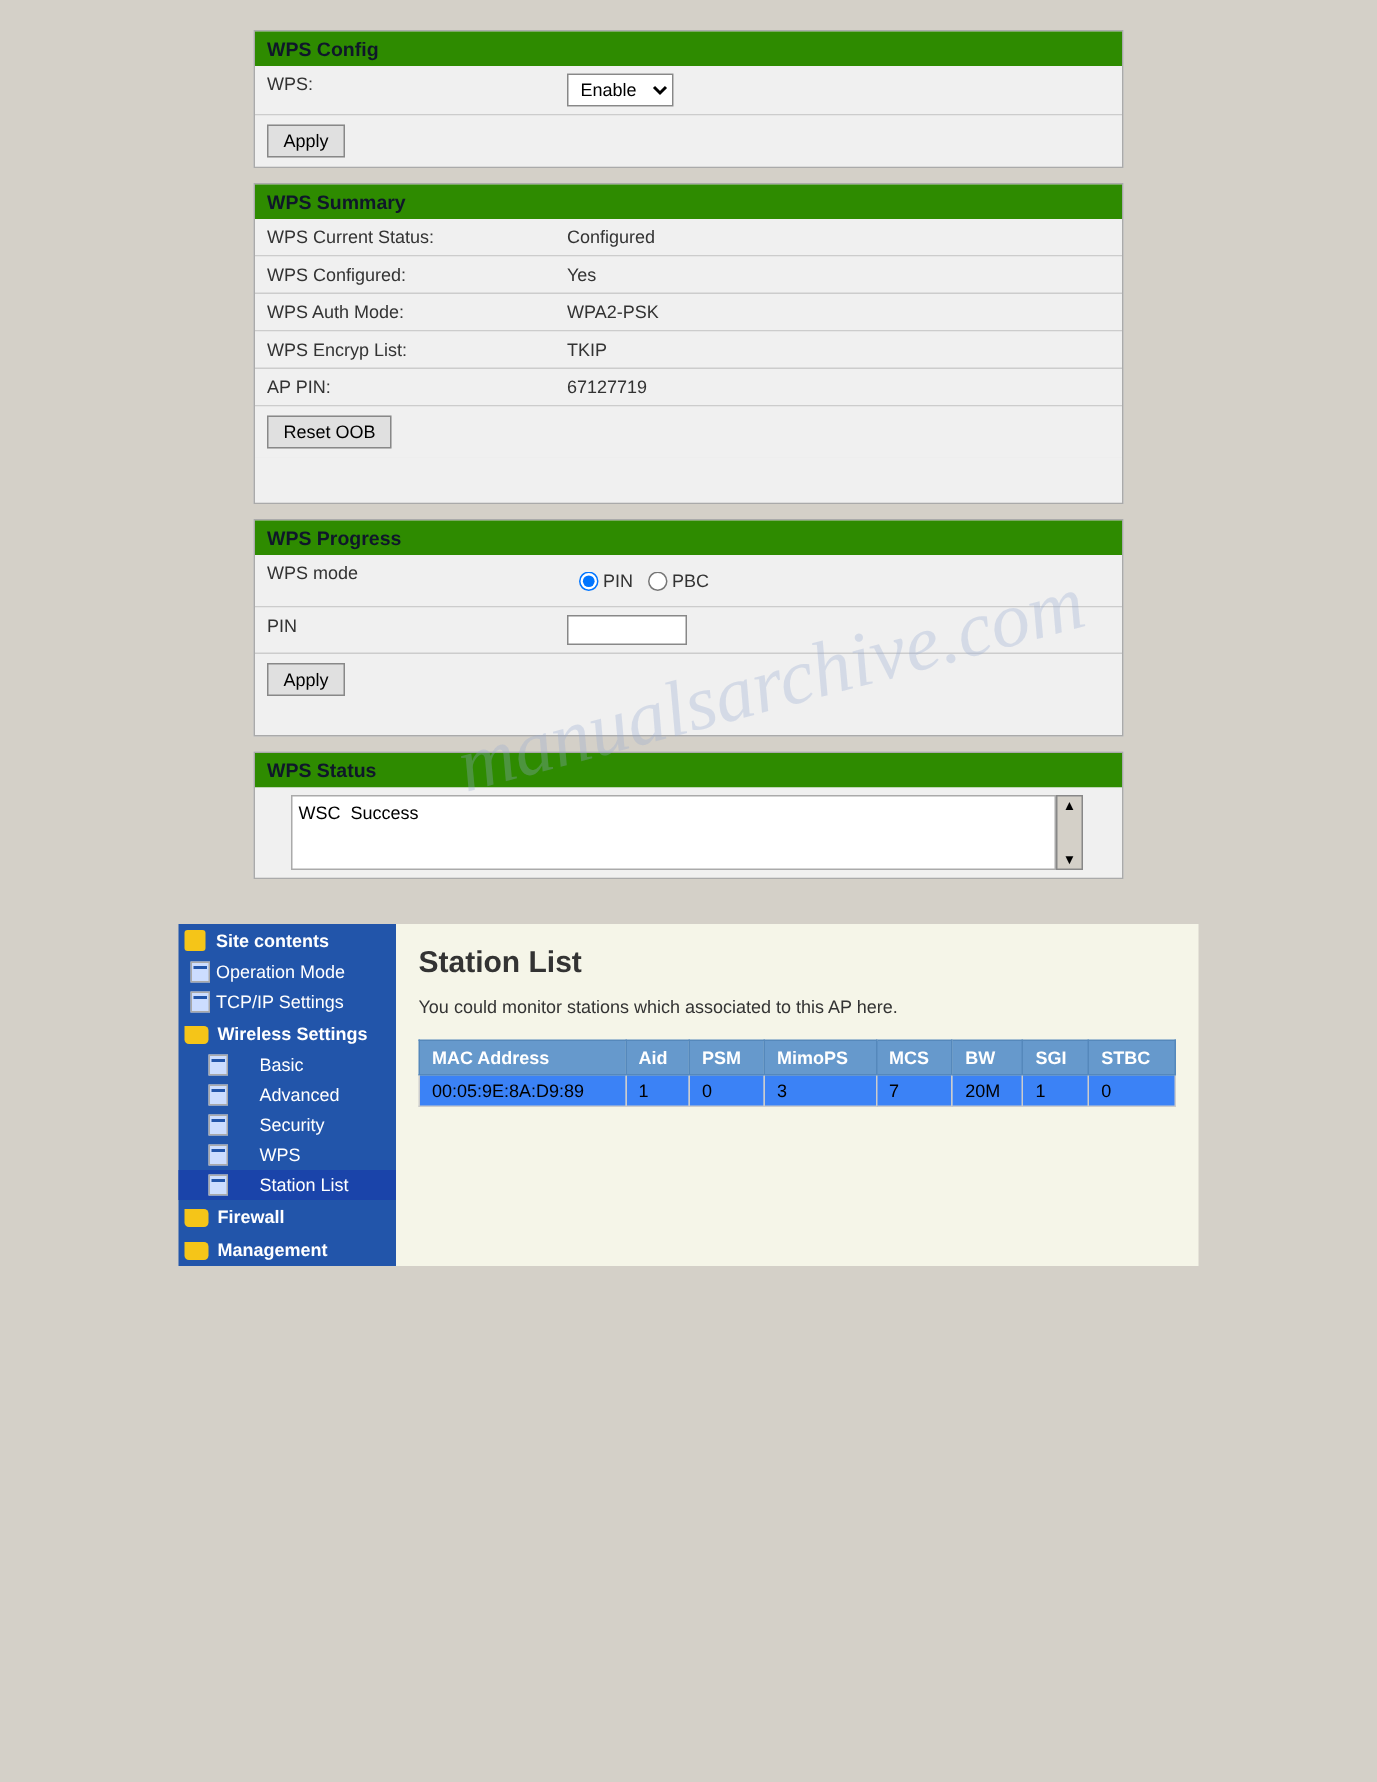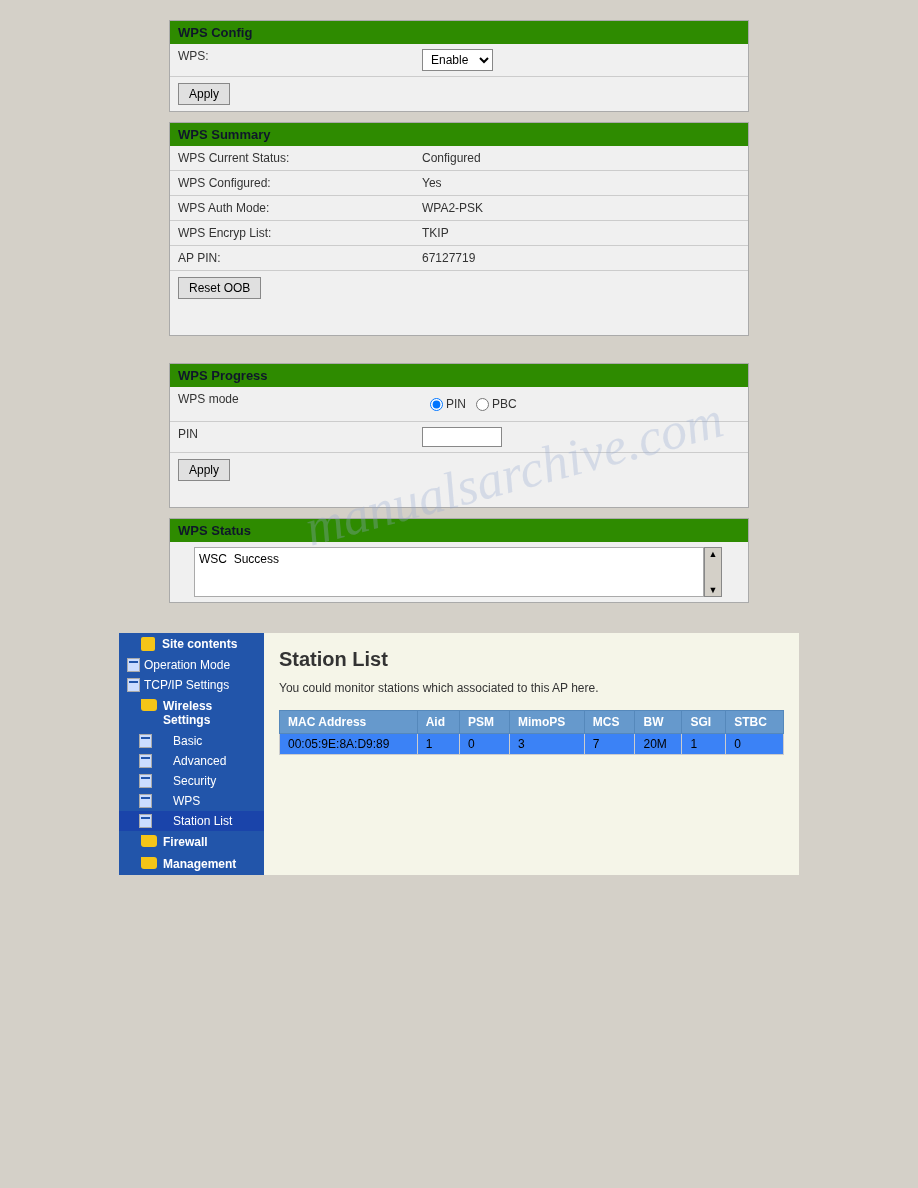--- a/index.html
+++ b/index.html
@@ -30,21 +30,20 @@
       color: #0f172a;
       font-weight: bold;
       padding: 4px 8px;
       font-size: 13px;
     }
 
     .form-row {
       display: flex;
       border-bottom: 1px solid #ccc;
       background: #f0f0f0;
-      gap: 44px;
     }
 
     .form-row:last-child {
       border-bottom: none;
     }
 
     .form-label {
       width: 200px;
       padding: 5px 8px;
       color: #333;
@@ -128,27 +127,26 @@
       display: flex;
       align-items: center;
       gap: 4px;
       padding: 3px 8px;
       cursor: pointer;
       color: white;
     }
 
     .sidebar-category {
       display: flex;
-      align-items: flex-start;
+      align-items: flex-end;
       gap: 4px;
       padding: 4px 4px;
       font-weight: bold;
       cursor: pointer;
       color: white;
-      margin-left: 18px;
     }
 
     
     .main-content {
       flex: 1;
       background: #f5f5e8;
       padding: 15px;
     }
 
     .page-title {
@@ -267,21 +265,21 @@
       <div class="form-row">
         <div class="form-label">AP PIN:</div>
         <div class="form-value">67127719</div>
       </div>
       <div class="form-button-row">
         <button>Reset OOB</button>
       </div>
       <div style="height:30px; background:#f0f0f0;"></div>
     </div>
 
-    <div class="wps-section" style="margin-top:27px;">
+    <div class="wps-section" style="margin-top:10px;">
       <div class="section-header">WPS Progress</div>
       <div class="form-row">
         <div class="form-label">WPS mode</div>
         <div class="form-value">
           <div class="radio-group">
             <div class="radio-item">
               <input type="radio" name="wps_mode" checked="" style="">
               <span>PIN</span>
             </div>
             <div class="radio-item">

